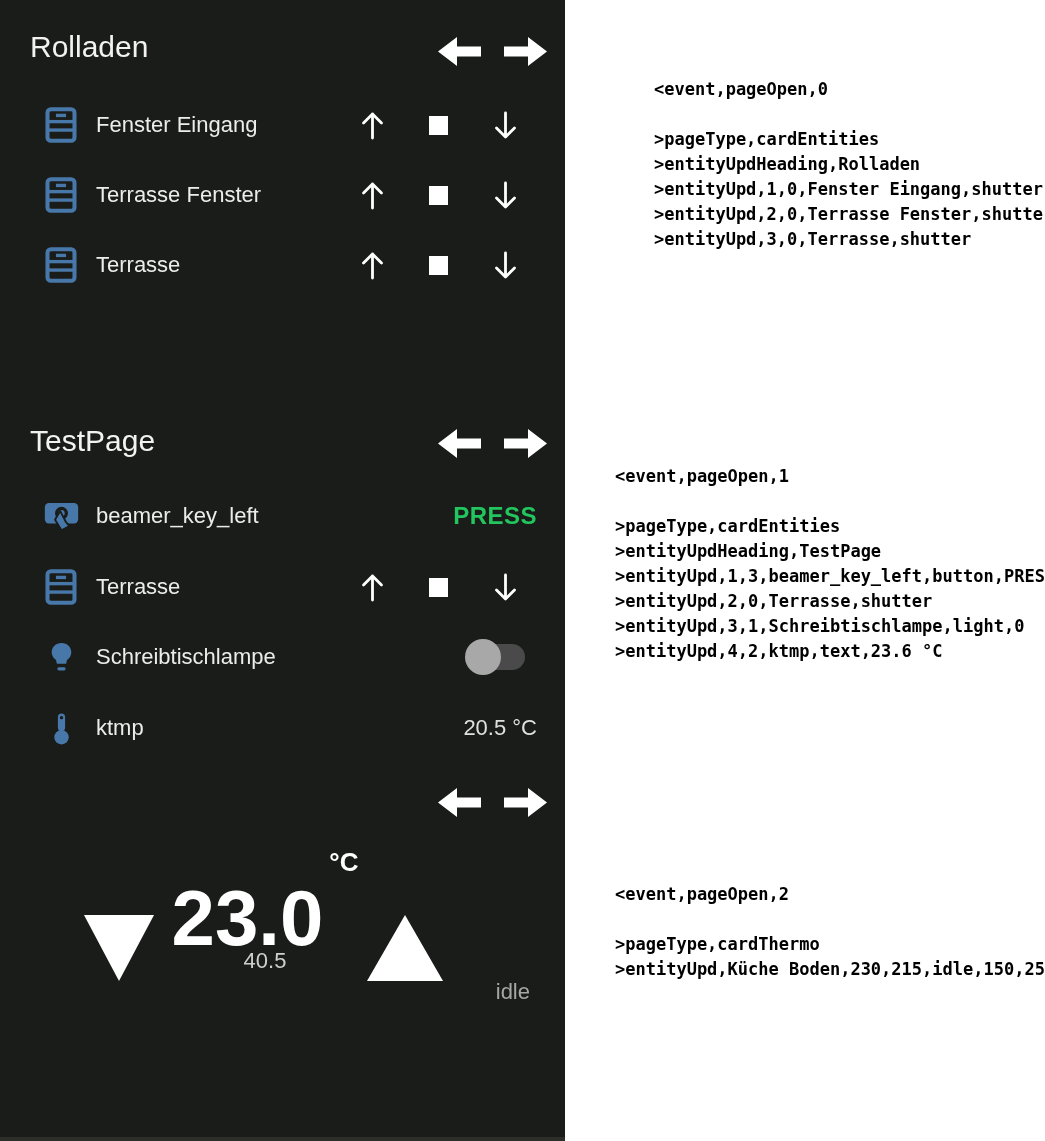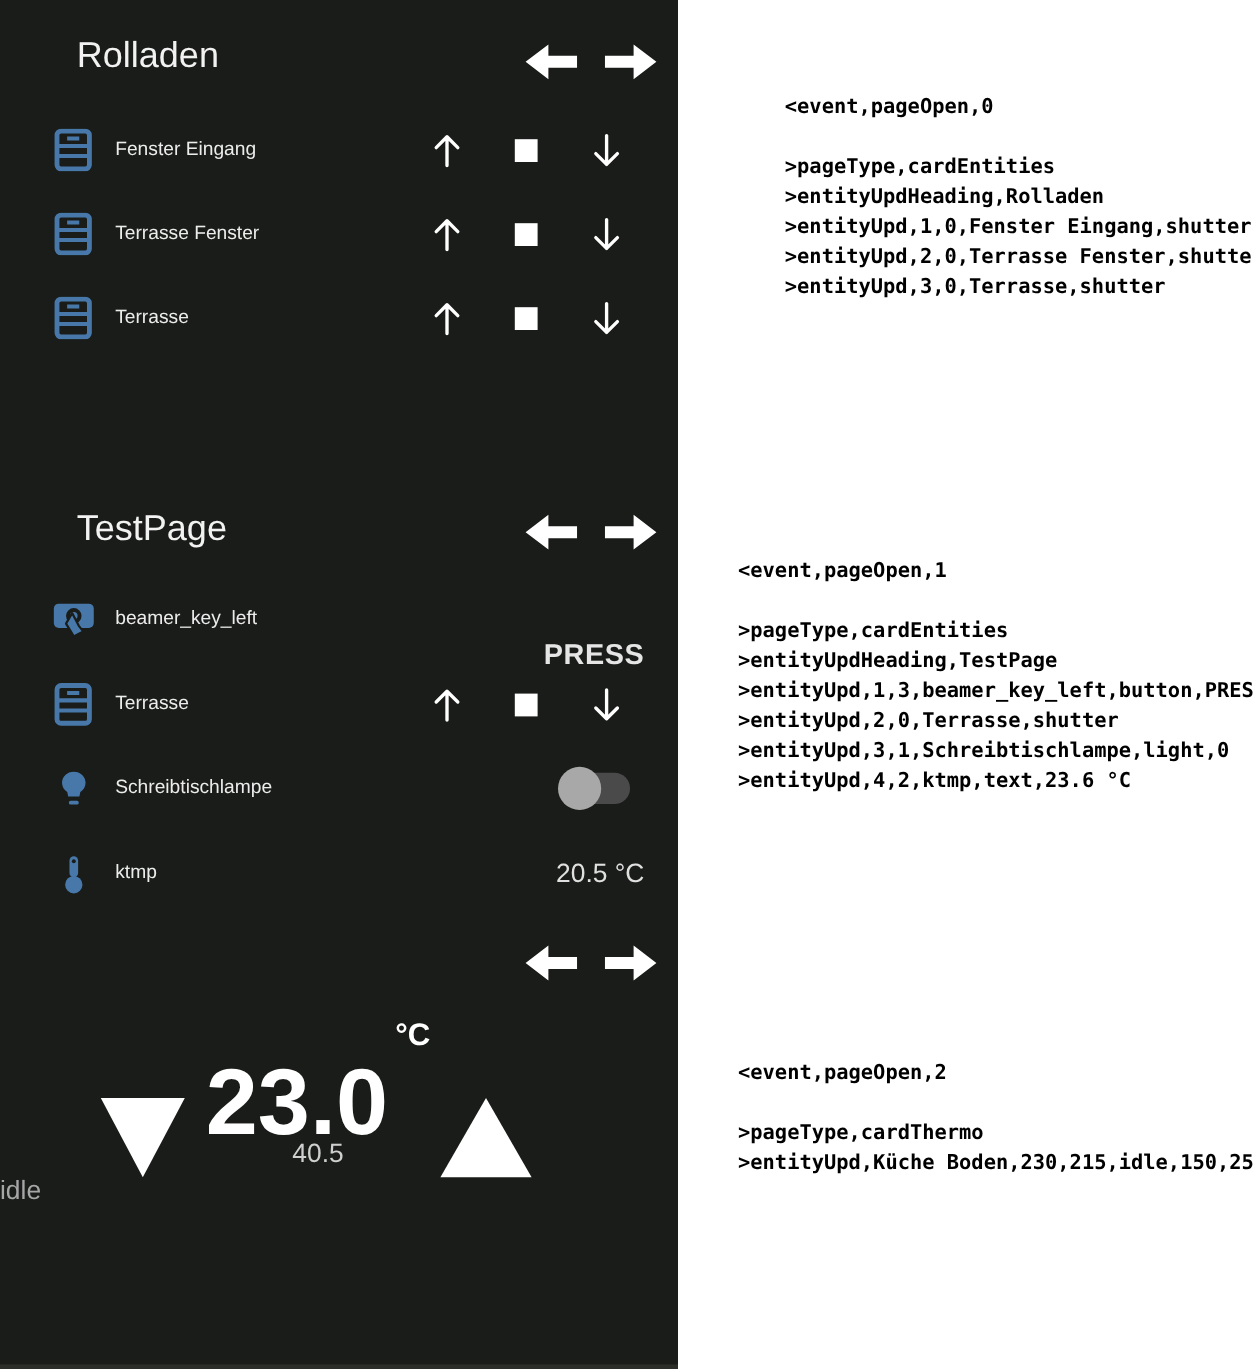--- a/index.html
+++ b/index.html
@@ -8,52 +8,52 @@
     position:relative; background:#ffffff; overflow:hidden;
     font-family:"Liberation Sans", sans-serif;
   }
   
   .panel { position:absolute; left:0; top:0; width:565px; height:1141px; background:#191c18; }
   .bottom-strip { position:absolute; left:0; bottom:0; width:565px; height:4px; background:#2b2e29; }
   .card { position:absolute; left:0; width:565px; }
   #card0 { top:0;     height:381px; }
   #card1 { top:381px; height:381px; }
   #card2 { top:762px; height:379px; }
-  .heading { position:absolute; left:30px; top:30px; font-size:30px; font-weight:400; color:#f2f2f2; white-space:nowrap;margin-left:34px; }
+  .heading { position:absolute; left:30px; top:30px; font-size:30px; font-weight:400; color:#f2f2f2; white-space:nowrap; }
   #card1 .heading { top:43px; }
   .nav { position:absolute; top:36px; right:17px; display:flex; gap:23px; }
   #card1 .nav { top:47px; }
   #card2 .nav { top:25px; }
   .nav-btn { width:44px; height:31px; background:none; border:none; padding:0; cursor:pointer; display:block; }
   .nav-btn svg { display:block; }
   
   .row { position:absolute; left:0; width:565px; height:48px; }
   .e-icon { position:absolute; left:42px; top:50%; transform:translateY(-50%); width:38px; height:40px;
             display:flex; align-items:center; justify-content:center; }
-  .e-label { position:absolute; left:96px; top:50%; transform:translateY(-50%); font-size:16px; color:#ececec; white-space:nowrap;text-align:right; }
+  .e-label { position:absolute; left:96px; top:50%; transform:translateY(-50%); font-size:22px; color:#ececec; white-space:nowrap;text-align:right; }
   .sh { position:absolute; top:50%; transform:translate(-50%,-50%); width:40px; height:40px;
         display:flex; align-items:center; justify-content:center; cursor:pointer; }
   .sh-up   { left:372px; }
   .sh-stop { left:438px; }
   .sh-down { left:505px; }
   .stopsq { width:19px; height:19px; background:#ffffff; display:block; }
   .e-press { position:absolute; right:28px; top:50%; transform:translateY(-50%); font-size:24px; font-weight:700; letter-spacing:0.5px; cursor:pointer; white-space:nowrap; }
   .e-value { position:absolute; right:28px; top:50%; transform:translateY(-50%); font-size:22px; color:#e0e0e0; white-space:nowrap; }
   .e-toggle { position:absolute; left:467px; top:50%; transform:translateY(-50%); width:58px; height:36px; cursor:pointer; }
   .tg-track { position:absolute; left:2px; top:5px; width:56px; height:26px; border-radius:13px; }
   .tg-knob  { position:absolute; left:-2px; top:0; width:36px; height:36px; border-radius:50%; }
   
   .thermo-temp { position:absolute; left:0; top:81px; width:530px; display:flex; justify-content:center; align-items:flex-start; color:#ffffff; font-weight:700; }
   .t-big  { font-size:78px; line-height:1;margin-top:36px; }
   .t-unit { font-size:26px; line-height:1; margin:6px 0 0 6px; }
   .tri { position:absolute; width:0; height:0; cursor:pointer; }
   .tri-down { left:84px;  top:153px; border-left:35px solid transparent; border-right:35px solid transparent; border-top:66px solid #ffffff; }
   .tri-up   { left:367px; top:153px; border-left:38px solid transparent; border-right:38px solid transparent; border-bottom:66px solid #ffffff; }
   .setpoint { position:absolute; left:0; top:186px; width:530px; text-align:center; font-size:22px; color:#cfcfcf; }
-  .hvac     { position:absolute; left:0; top:217px; width:530px; text-align:left; font-size:22px; color:#a6a6a6; }
+  .hvac     { position:absolute; left:0; top:217px; width:530px; text-align:right; font-size:22px; color:#a6a6a6; }
   .thermo-name { position:absolute; left:0; top:320px; width:530px; text-align:center; font-size:28px; color:#f0f0f0; }
   
   .log-block { position:absolute; left:615px; white-space:pre; font-weight:700; font-size:17px; line-height:25px; color:#000000; }
   .lb0 { top:77px;margin-left:39px; }
   .lb1 { top:464px; }
   .lb2 { top:882px; }
 </style>
 </head>
 <body>
 
@@ -167,21 +167,21 @@
         <div class="row" style="top: 111px;">
           <span class="e-icon" style="color: rgb(72, 120, 170);">
             <svg width="37" height="34" viewBox="0 0 40 36" fill="none">
               <rect x="2" y="4" width="36" height="22" rx="4.5" fill="currentColor"></rect>
               <circle cx="20" cy="15" r="7" fill="#191c18"></circle>
               <circle cx="20" cy="15" r="3.4" fill="currentColor"></circle>
               <path d="M18.5 12.5 L24.5 24 L28.5 29 L20 33.5 L13 22 Z" fill="currentColor" stroke="#191c18" stroke-width="2" stroke-linejoin="round"></path>
             </svg>
           </span>
           <span class="e-label">beamer_key_left</span>
-          <span class="e-press" style="color: #e5e5e5; margin-top: 30px;">PRESS</span>
+          <span class="e-press" style="color: #22c55e;">PRESS</span>
         </div>
         <div class="row" style="top: 182px;">
           <span class="e-icon" style="color: rgb(72, 120, 170);">
             <svg width="32" height="36" viewBox="0 0 28 32" fill="none">
               <rect x="2" y="2" width="24" height="28" rx="3" stroke="currentColor" stroke-width="3.6"></rect>
               <line x1="9.5" y1="7.5" x2="18.5" y2="7.5" stroke="currentColor" stroke-width="3"></line>
               <line x1="3" y1="13" x2="25" y2="13" stroke="currentColor" stroke-width="3"></line>
               <line x1="3" y1="20.5" x2="25" y2="20.5" stroke="currentColor" stroke-width="3"></line>
             </svg>
           </span>

